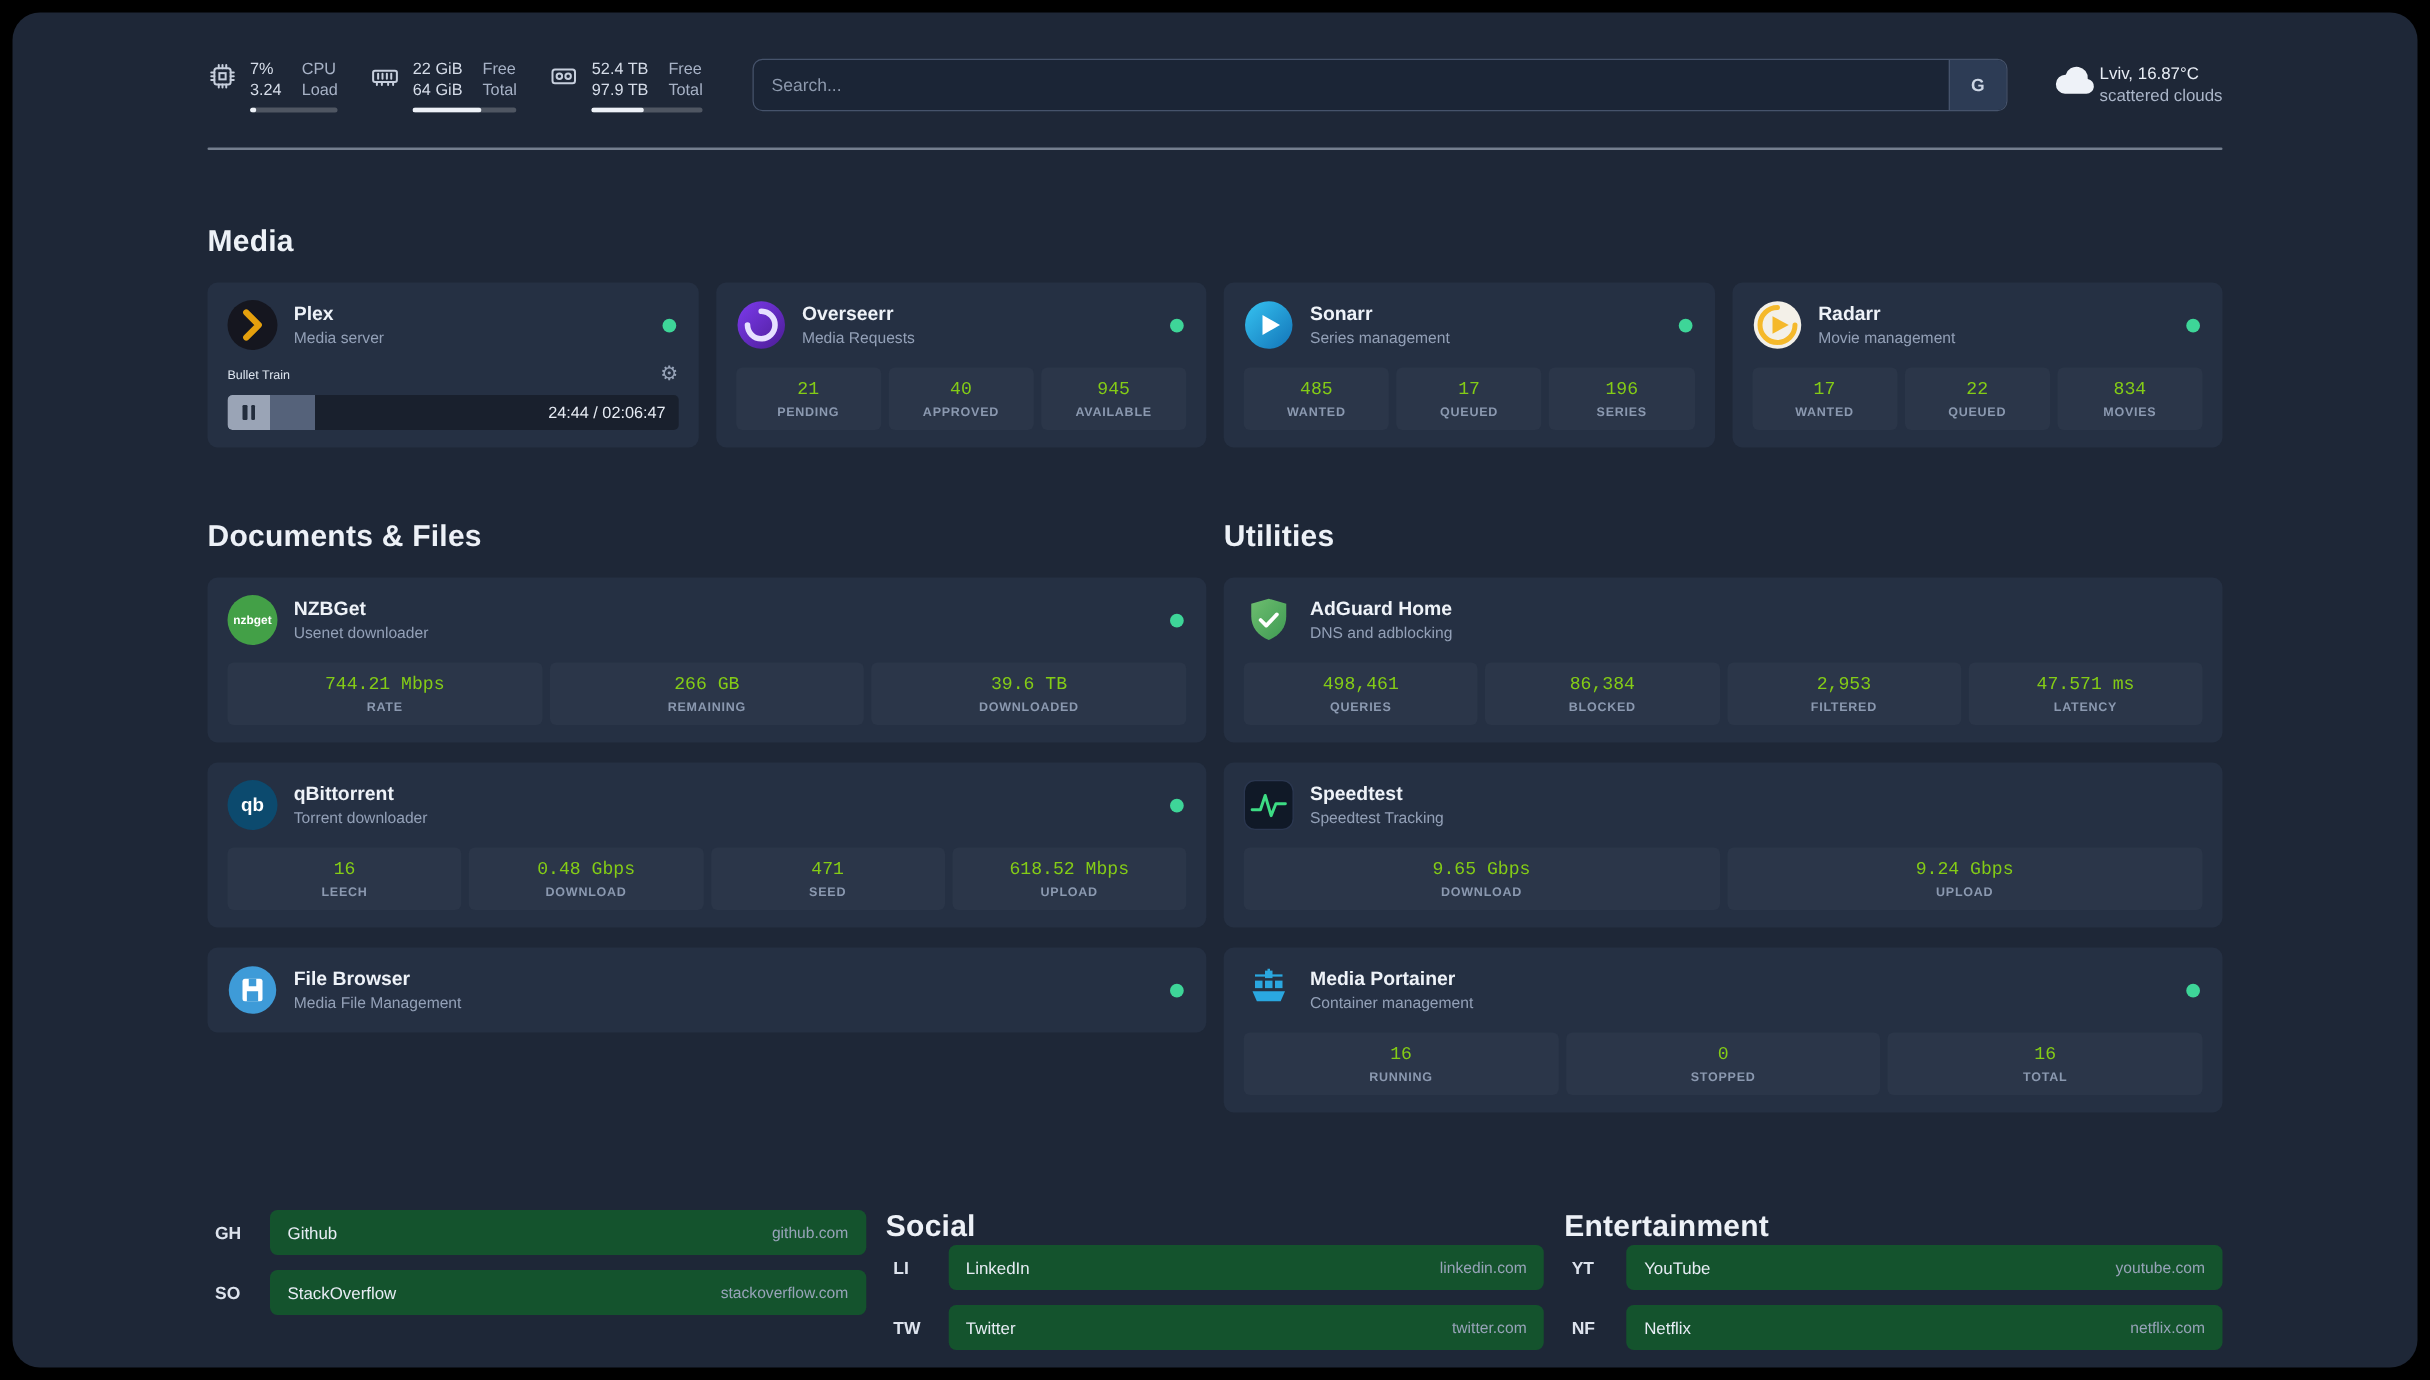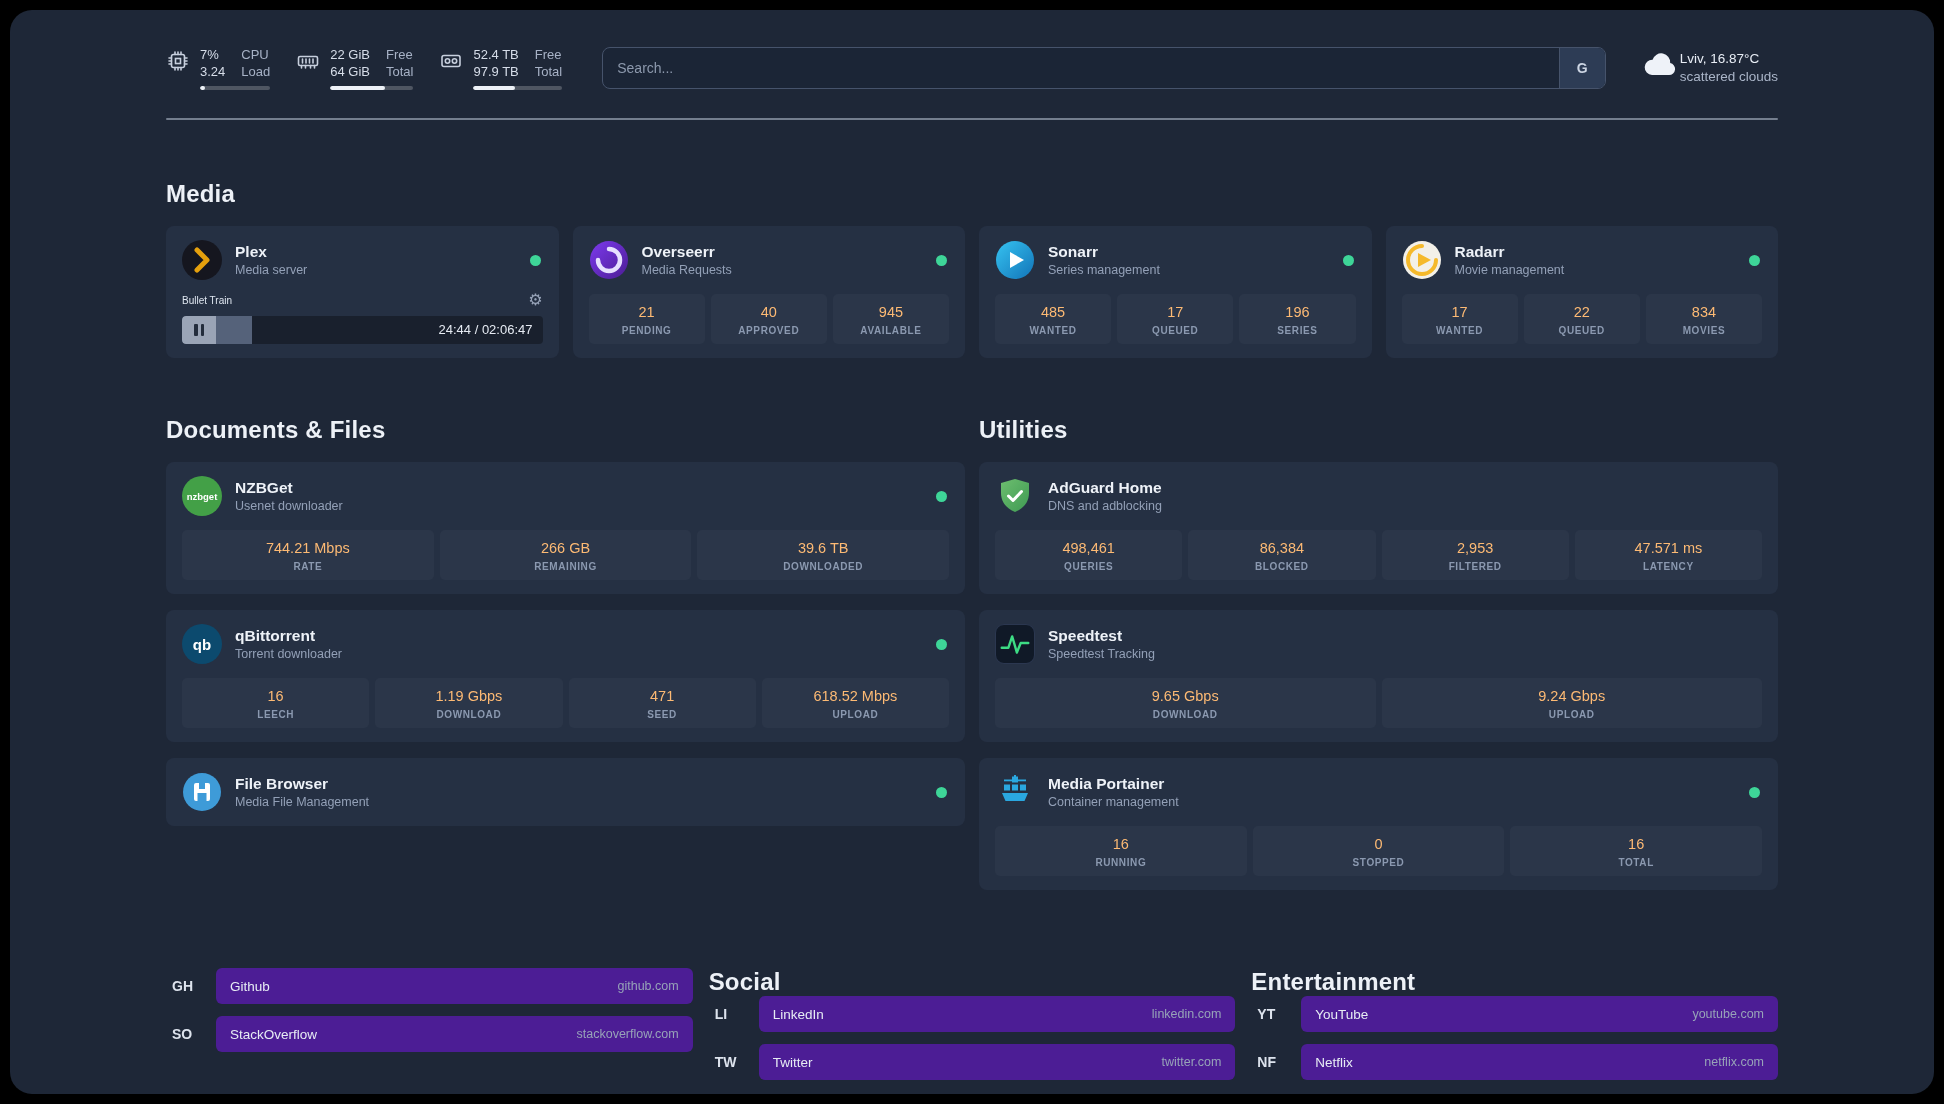--- a/index.html
+++ b/index.html
@@ -53,42 +53,42 @@
               display: flex; align-items: center; justify-content: center; font-weight: 700; }
   .app-icon svg { display: block; }
   .app-icon.bare { border-radius: 0; background: transparent; }
   .icon-plex { background: #15161f; }
   .icon-nzbget { background: #43a047; color: #fff; font-size: 9.5px; font-weight: 700; }
   .icon-qb { background: #0c4a6e; color: #fff; font-size: 15px; }
   .icon-speedtest { background: #101927; border: 1px solid #2b3750; border-radius: 9px; }
 
   .stats { display: flex; gap: 6px; margin-top: auto; padding-top: 14px; }
   .stat { flex: 1; background: #2b3649; border-radius: 5px; text-align: center; padding: 9px 4px 8px; }
-  .stat-v { font-size: 14.5px; color: #fdba74; line-height: 19px; }
+  .stat-v { font-size: 14.5px; color: #84cc16; line-height: 19px; font-family: Liberation Mono, monospace; }
   .stat-l { font-size: 10px; font-weight: 700; color: #8b99b0; letter-spacing: 0.6px; margin-top: 3px; }
 
   
   .player { margin-top: auto; padding-top: 12px; }
   .player-top { display: flex; align-items: center; justify-content: space-between; }
   .player-title { font-size: 10px; color: #dfe6f0; }
   .gear { color: #97a3b8; font-size: 16px; line-height: 16px; cursor: pointer; }
   .player-bar { position: relative; height: 28px; margin-top: 8px; background: rgba(0,0,0,0.32);
                 border-radius: 4px; overflow: hidden; cursor: pointer; }
   .player-fill { position: absolute; left: 0; top: 0; bottom: 0; background: #55627a; }
   .pause-btn { position: absolute; left: 0; top: 0; bottom: 0; width: 34px; border: none; cursor: pointer;
                background: #9aa4b6; border-radius: 4px 0 0 4px; display: flex; align-items: center; justify-content: center; gap: 3px; }
   .pause-btn .pb { width: 3.5px; height: 12px; background: #232d3d; border-radius: 1px; }
   .player-time { position: absolute; right: 10px; top: 0; line-height: 28px; font-size: 13px; color: #e6ebf3; }
 
   
   .bookmarks { display: grid; grid-template-columns: repeat(3, 1fr); gap: 16px; margin-top: 78px; padding-bottom: 46px; }
   .bm-rows { }
   .bm { display: flex; align-items: center; margin-bottom: 12px; }
   .bm-abbr { width: 50px; padding-left: 6px; font-size: 14px; font-weight: 600; color: #dde3ed; }
-  .bm-pill { flex: 1; height: 36px; background: #4c1d95; border-radius: 6px; cursor: pointer;
+  .bm-pill { flex: 1; height: 36px; background: #14532d; border-radius: 6px; cursor: pointer;
              display: flex; align-items: center; justify-content: space-between; padding: 0 14px; }
   .bm-name { font-size: 13.5px; color: #e7ecf4; }
   .bm-url { font-size: 12.5px; color: #97a3b8; }
 </style>
 </head>
 <body>
 
 <div class="app">
 <div class="content">
 
@@ -366,21 +366,21 @@
               <div class="svc-desc">Torrent downloader</div>
             </div>
             <span class="dot"></span>
           </div>
           <div class="stats">
             <div class="stat">
               <div class="stat-v">16</div>
               <div class="stat-l">LEECH</div>
             </div>
             <div class="stat">
-              <div class="stat-v">1.19 Gbps</div>
+              <div class="stat-v">0.48 Gbps</div>
               <div class="stat-l">DOWNLOAD</div>
             </div>
             <div class="stat">
               <div class="stat-v">471</div>
               <div class="stat-l">SEED</div>
             </div>
             <div class="stat">
               <div class="stat-v">618.52 Mbps</div>
               <div class="stat-l">UPLOAD</div>
             </div>

